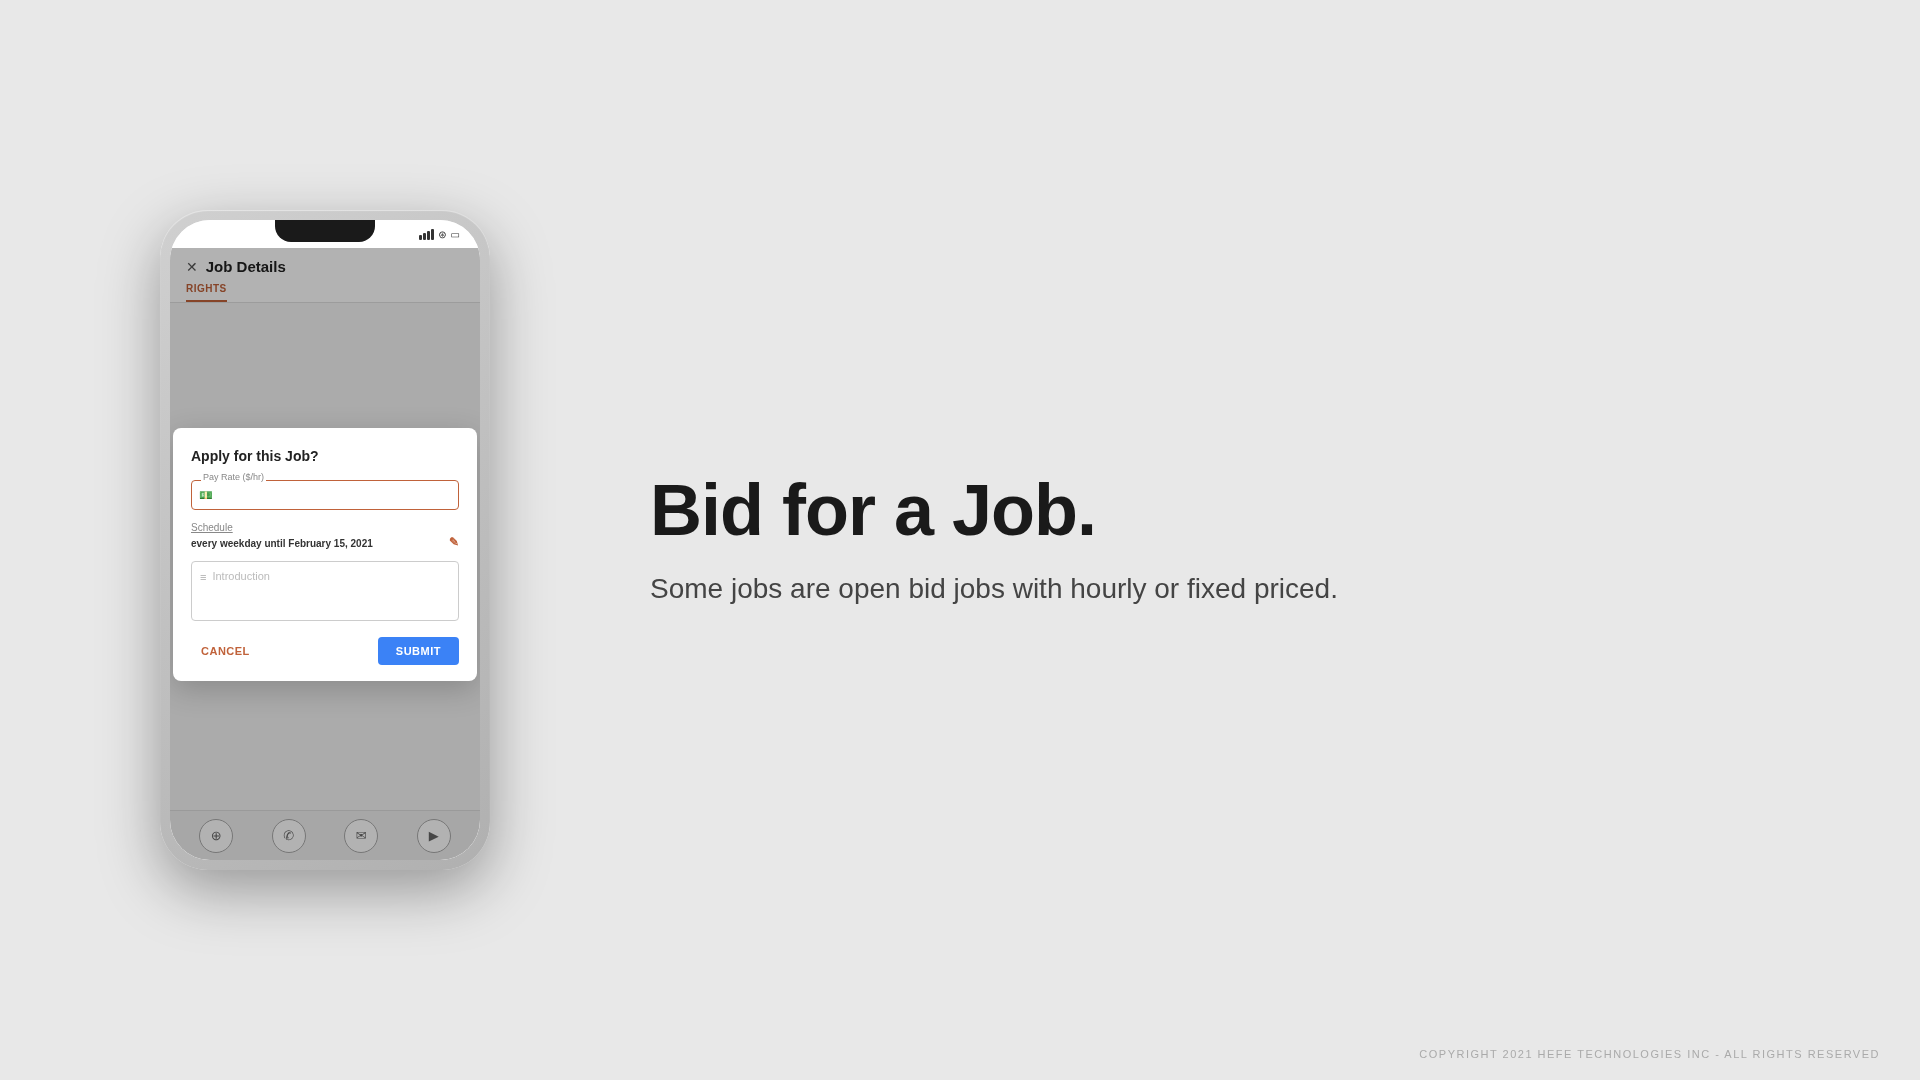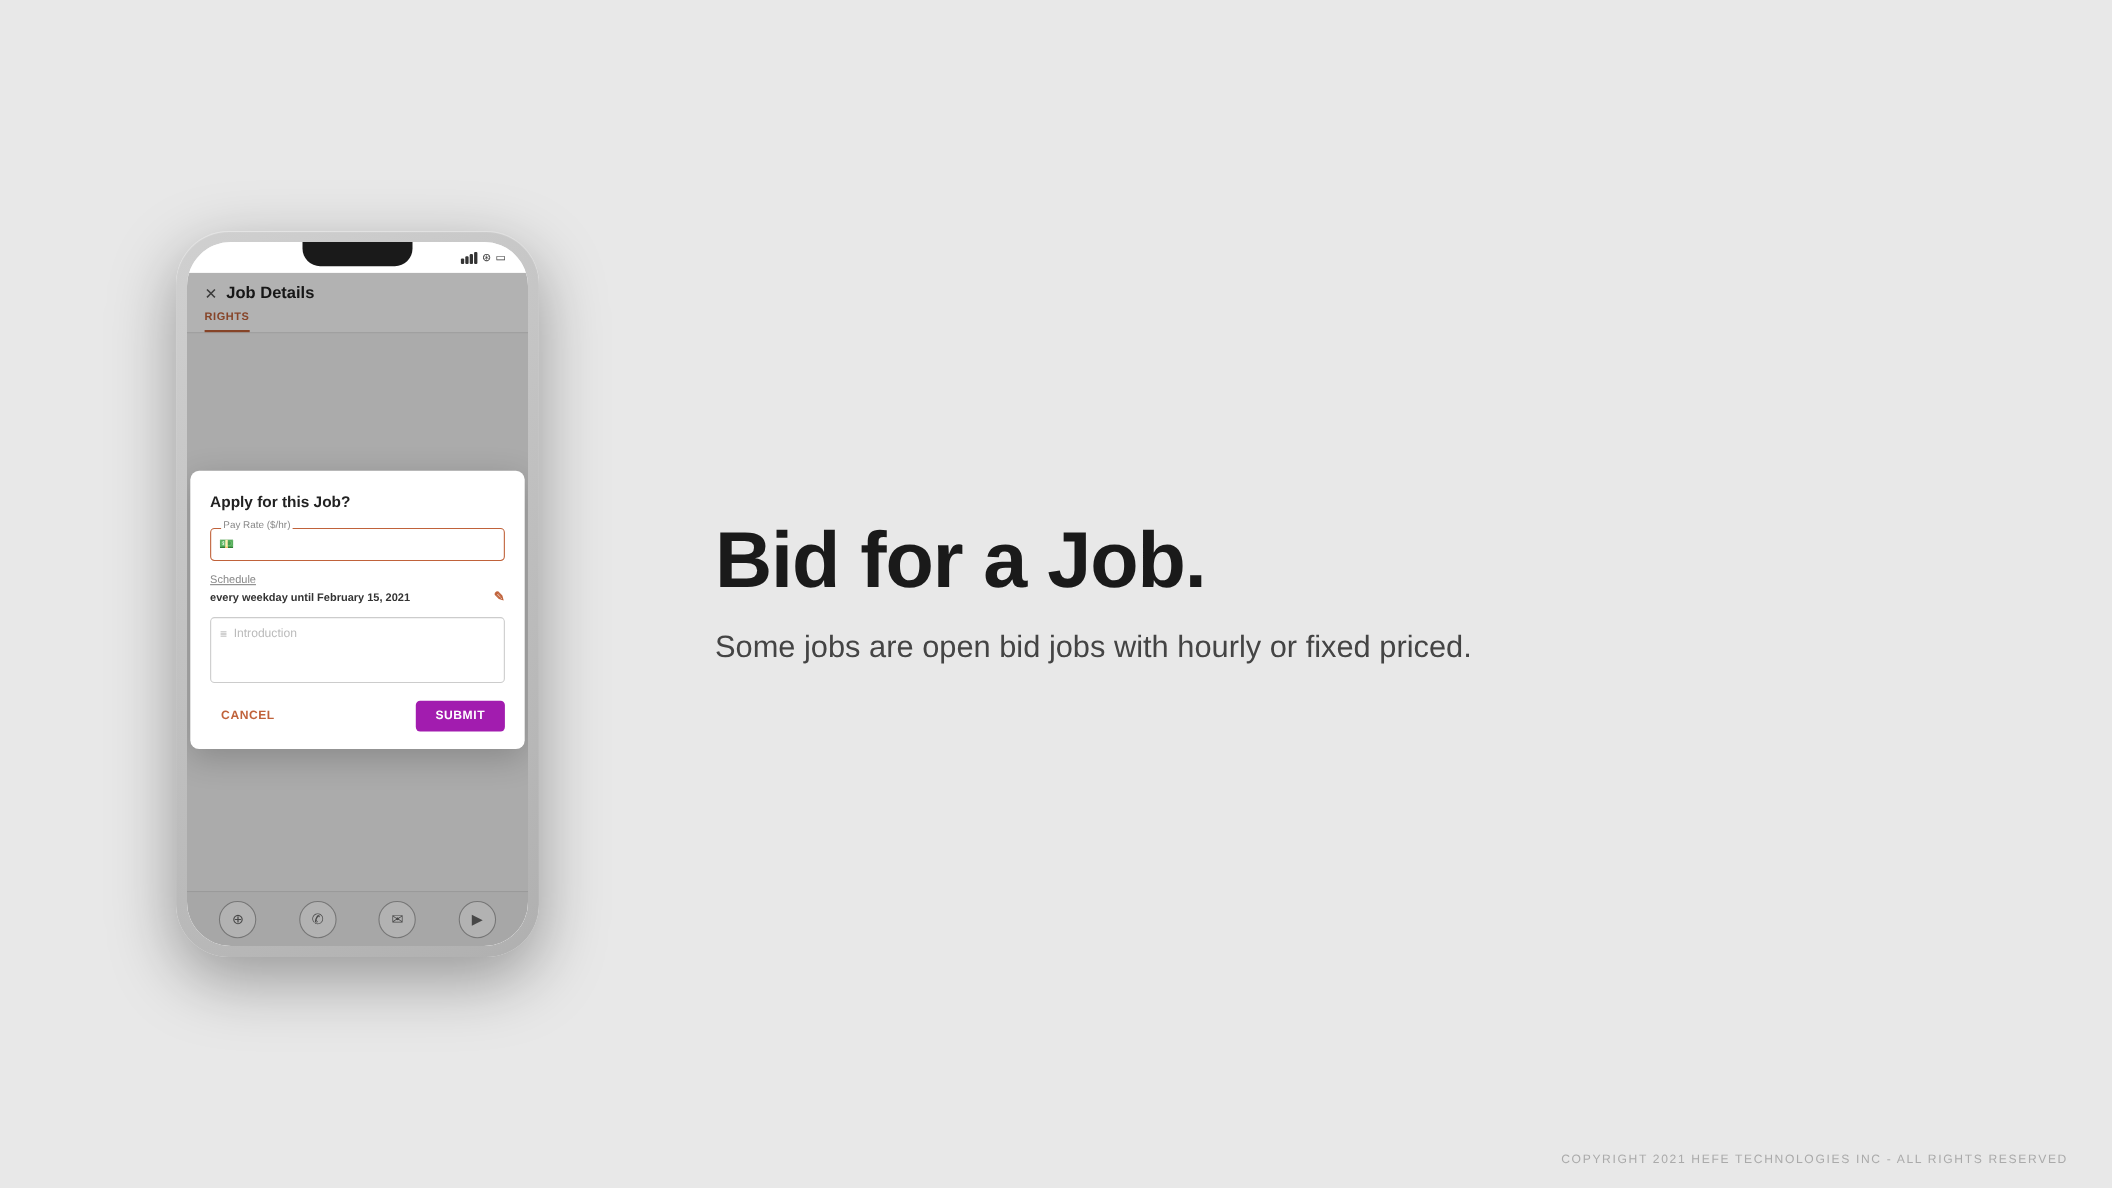--- a/index.html
+++ b/index.html
@@ -286,21 +286,21 @@
       font-weight: 700;
       color: #c0623a;
       background: none;
       border: none;
       cursor: pointer;
       letter-spacing: 0.5px;
       padding: 6px 10px;
     }
 
     .submit-btn {
-      background: #a21caf;
+      background: #3b82f6;
       color: #fff;
       border: none;
       border-radius: 4px;
       padding: 8px 18px;
       font-size: 11px;
       font-weight: 700;
       cursor: pointer;
       letter-spacing: 0.5px;
     }
 

